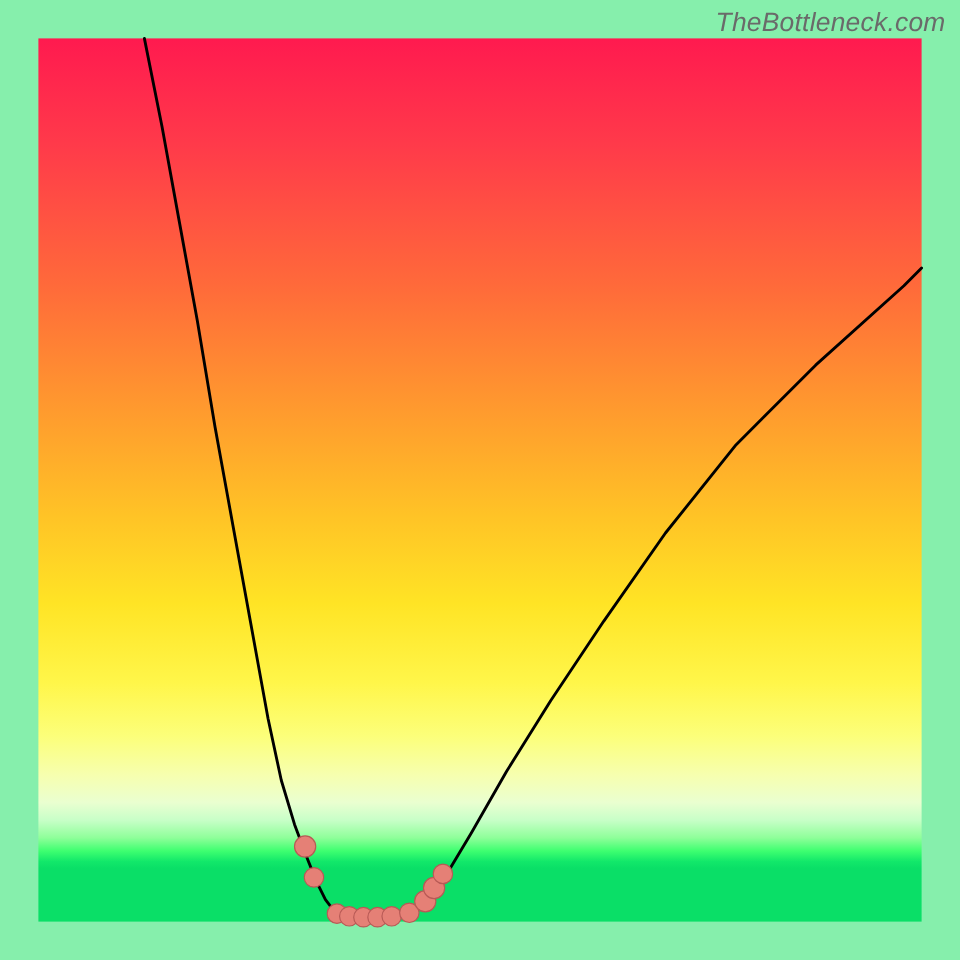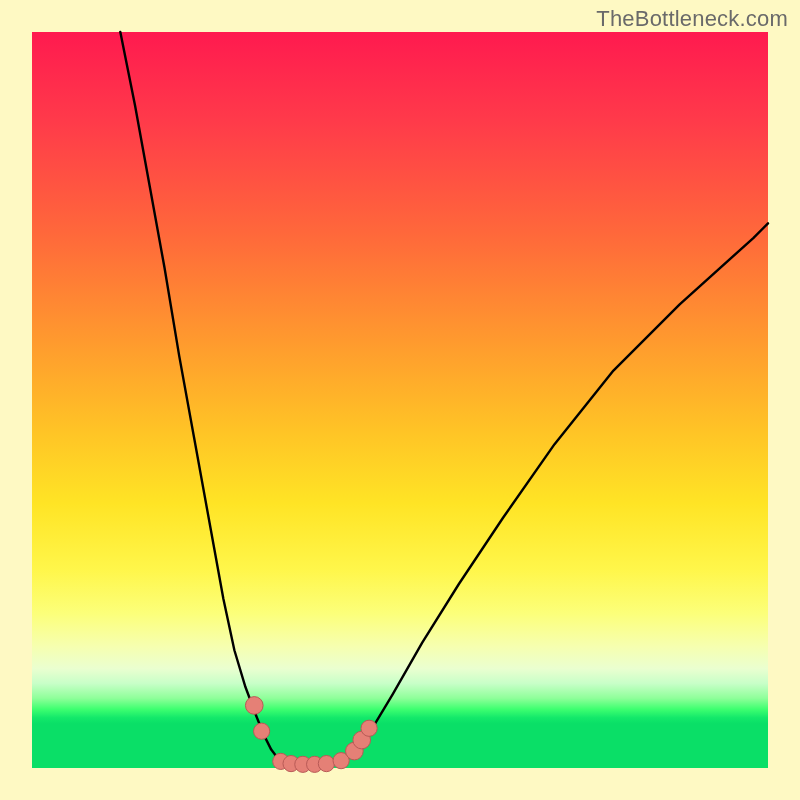--- a/index.html
+++ b/index.html
@@ -10,21 +10,22 @@
     background: #000;
     overflow: hidden;
     font-family: Arial, Helvetica, sans-serif;
   }
   .frame {
     position: absolute;
     left: 0;
     top: 0;
     width: 800px;
     height: 800px;
-    background: #fef9c3;
+    background: #86efac;
+    font-style: italic;
   }
   .plot {
     position: absolute;
     left: 32px;
     top: 32px;
     width: 736px;
     height: 736px;
     
     background: linear-gradient(
       to bottom,

